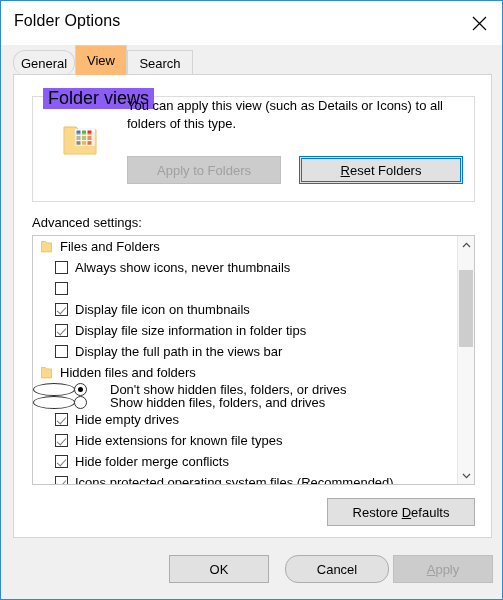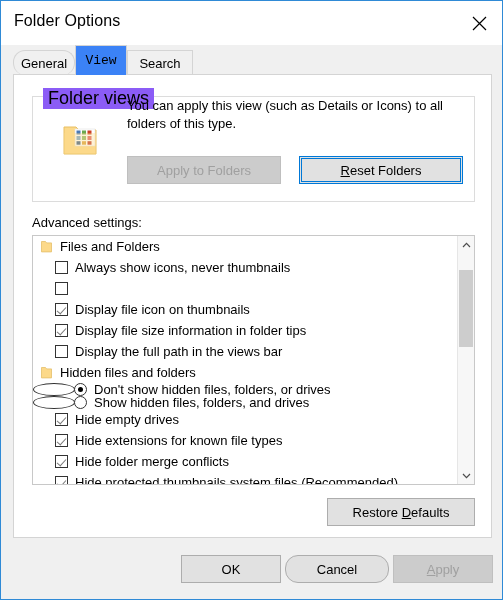--- a/index.html
+++ b/index.html
@@ -56,24 +56,23 @@
     background: #f0f0f0;
     border: 1px solid #d4d4d4;
     border-bottom: none;
     font-size: 13px;
     color: #000;
     display: flex; align-items: center; justify-content: center;
     cursor: default;
   }
   .tab.active {
     height: 30px;
-    background: #3b82f6;
+    background: #fdba74;
     border-color: #d4d4d4;
     z-index: 3;
-    font-family: Liberation Mono, monospace;
   }
   #tab-general { left: 12px; width: 62px; border-radius: 12px; }
   #tab-view    { left: 74px; width: 52px; }
   #tab-search  { left: 126px; width: 66px; }
 
   
   #tabpage {
     position: absolute;
     left: 12px; top: 73px;
     width: 479px; height: 464px;
@@ -200,20 +199,21 @@
   }
 
   .radio {
     width: 13px; height: 13px;
     border: 1px solid #333333;
     border-radius: 50%;
     background: #ffffff;
     margin-right: 7px;
     flex: none;
     position: relative;
+    gap: 16px;
   }
   .radio.selected::after {
     content: "";
     position: absolute;
     left: 3px; top: 3px;
     width: 5px; height: 5px;
     border-radius: 50%;
     background: #000000;
   }
 
@@ -248,21 +248,21 @@
     width: 148px; height: 28px;
   }
 
   
   #footer {
     position: absolute;
     left: 0; bottom: 0;
     width: 501px; height: 56px;
     background: #f0f0f0;
   }
-  #ok-button     { position: absolute; left: 180px; top: 12px; width: 100px; height: 28px; }
+  #ok-button     { position: absolute; left: 168px; top: 12px; width: 100px; height: 28px; }
   #cancel-button { position: absolute; left: 284px; top: 12px; width: 104px; height: 28px; border-radius: 13px; }
   #apply-button  { position: absolute; left: 392px; top: 12px; width: 100px; height: 28px; }
 </style>
 </head>
 <body>
 
 <div id="window">
 
   <div id="titlebar">
     <div id="title-text">Folder Options</div>
@@ -362,21 +362,21 @@
           <div class="list-row item">
             <span class="checkbox checked"></span>
             <span>Hide extensions for known file types</span>
           </div>
           <div class="list-row item">
             <span class="checkbox checked"></span>
             <span>Hide folder merge conflicts</span>
           </div>
           <div class="list-row item">
             <span class="checkbox checked"></span>
-            <span>Hide protected thumbnails system files (Recommended)</span>
+            <span>Icons protected operating system files (Recommended)</span>
           </div>
         </div>
 
       <div id="list-scrollbar">
         <div class="sb-arrow" id="sb-up">
           <svg width="9" height="6" viewBox="0 0 9 6" aria-hidden="true">
             <path d="M1 5 L4.5 1.4 L8 5" stroke="#4d4d4d" stroke-width="1.2" fill="none"></path>
           </svg>
         </div>
         <div id="sb-thumb" style="height: 77px; top: 34px;"></div>

